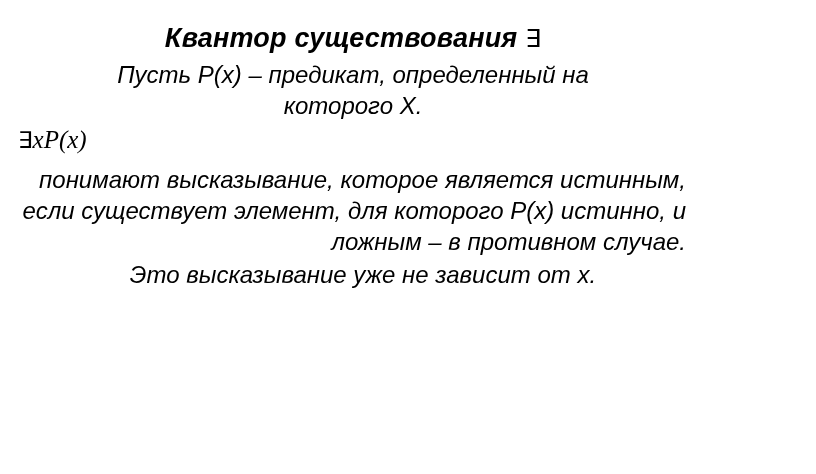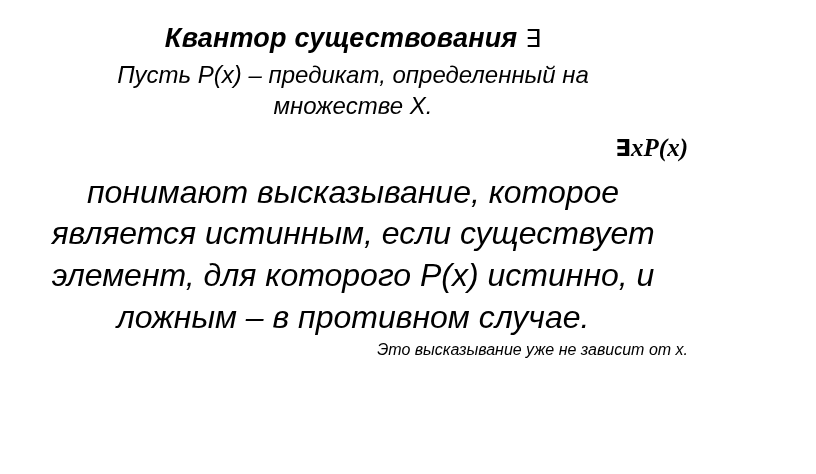--- a/index.html
+++ b/index.html
@@ -44,63 +44,62 @@
   }
   .para {
     margin: 0 0 2px 0;
     padding: 0 4px;
     text-align: center;
   }
   .para.tight {
     margin-bottom: 0;
   }
   .formula {
-    text-align: right;
+    text-align: left;
     font-family: "Liberation Serif", serif;
     font-size: 25px;
     font-style: italic;
-    margin: 10px 0 8px 0;
-    font-weight: bold;
+    margin: 2px 0 8px 0;
   }
   .formula .q {
     font-family: "DejaVu Sans", sans-serif;
     font-style: normal;
     font-size: 23px;
   }
   .flow {
     font-style: italic;
-    font-size: 32px;
+    font-size: 24px;
     line-height: 1.3;
-    text-align: center;
+    text-align: right;
     padding: 0 2px;
     margin: 0;
   }
   .last {
     font-style: italic;
-    font-size: 16px;
+    font-size: 24px;
     line-height: 1.3;
-    text-align: right;
+    text-align: center;
     margin-top: 2px;
     padding-left: 20px;
   }
 </style>
 </head>
 <body>
 
 <div class="slide">
 
   <div class="title">
     <span>Квантор существования</span>
     <span class="quant">∃</span>
   </div>
 
   <div class="body-block">
 
     <p class="para tight">Пусть P(x) – предикат, определенный на</p>
-    <p class="para tight">множестве X.</p>
+    <p class="para tight">которого X.</p>
 
     <div class="formula">
       <span class="q">∃</span><span>xP(x)</span>
     </div>
 
     <p class="flow">понимают высказывание, которое является истинным, если существует элемент, для которого P(x) истинно, и ложным – в противном случае.</p>
 
     <p class="last">Это высказывание уже не зависит от x.</p>
 
   </div>

